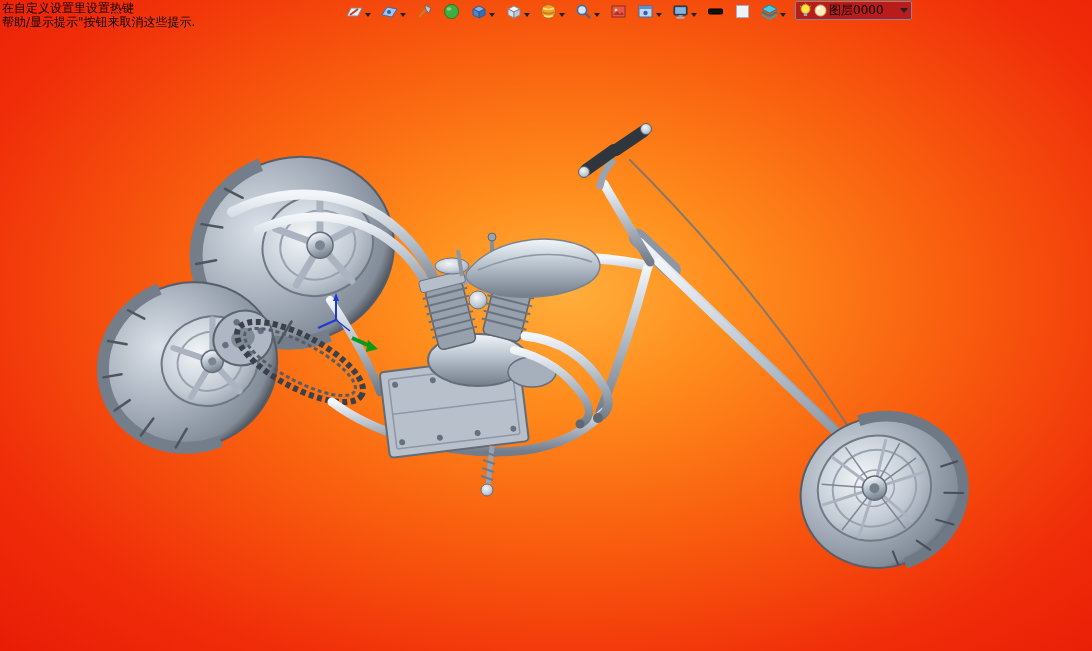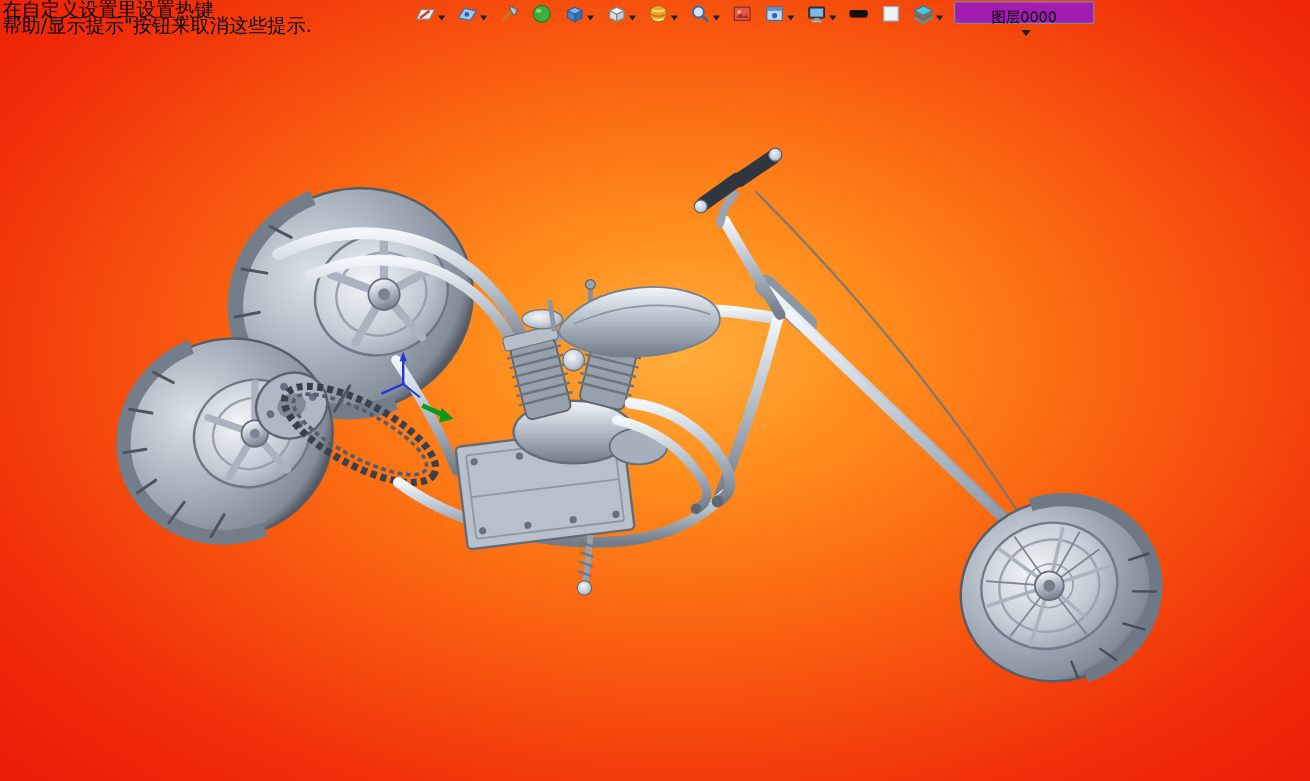--- a/index.html
+++ b/index.html
@@ -4,29 +4,29 @@
 <style>
   * { margin:0; padding:0; box-sizing:border-box; }
   html,body { width:1092px; height:651px; overflow:hidden; }
   body {
     position:relative;
     font-family:"DejaVu Sans", sans-serif;
     background: radial-gradient(ellipse 82% 88% at 52% 45%,
       #ffae3c 0%, #ff8d1d 18%, #f9600f 42%, #f02d09 70%, #e41205 100%);
   }
   .viewport-svg { position:absolute; left:0; top:0; width:1092px; height:651px; }
-  .hints { position:absolute; left:2px; top:1px; color:#000; font-size:16px; line-height:14px; white-space:nowrap; }
+  .hints { position:absolute; left:2px; top:1px; color:#000; font-size:12px; line-height:14px; white-space:nowrap; }
   .toolbar { position:absolute; left:346px; top:1px; height:21px; display:flex; align-items:center; gap:10px; }
   .tb { display:flex; align-items:center; gap:2px; cursor:default; }
   .tb .ic { width:17px; height:17px; display:block; }
   .dd { width:0; height:0; border-left:3px solid transparent; border-right:3px solid transparent; border-top:4px solid #1b242e; margin-top:6px; }
   .layer-combo {
     position:absolute; left:795px; top:1px; height:19px; width:117px;
-    background:#a21caf; border:1px solid #7e8a97; border-radius:2px;
-    display:flex; align-items:center; gap:2px; padding:0 3px; cursor:default;flex-direction:column;
+    background:#b91c1c; border:1px solid #7e8a97; border-radius:2px;
+    display:flex; align-items:center; gap:2px; padding:0 3px; cursor:default;
   }
   .layer-combo .lbl { font-size:12px; color:#000; flex:1; }
   .combo-chev { width:0; height:0; border-left:4px solid transparent; border-right:4px solid transparent; border-top:5px solid #222; margin-left:2px; }
 </style>
 </head>
 <body>
 
 <svg class="viewport-svg" viewBox="0 0 1092 651">
   <defs>
     <linearGradient id="gTube" x1="0" y1="0" x2="0" y2="1">

